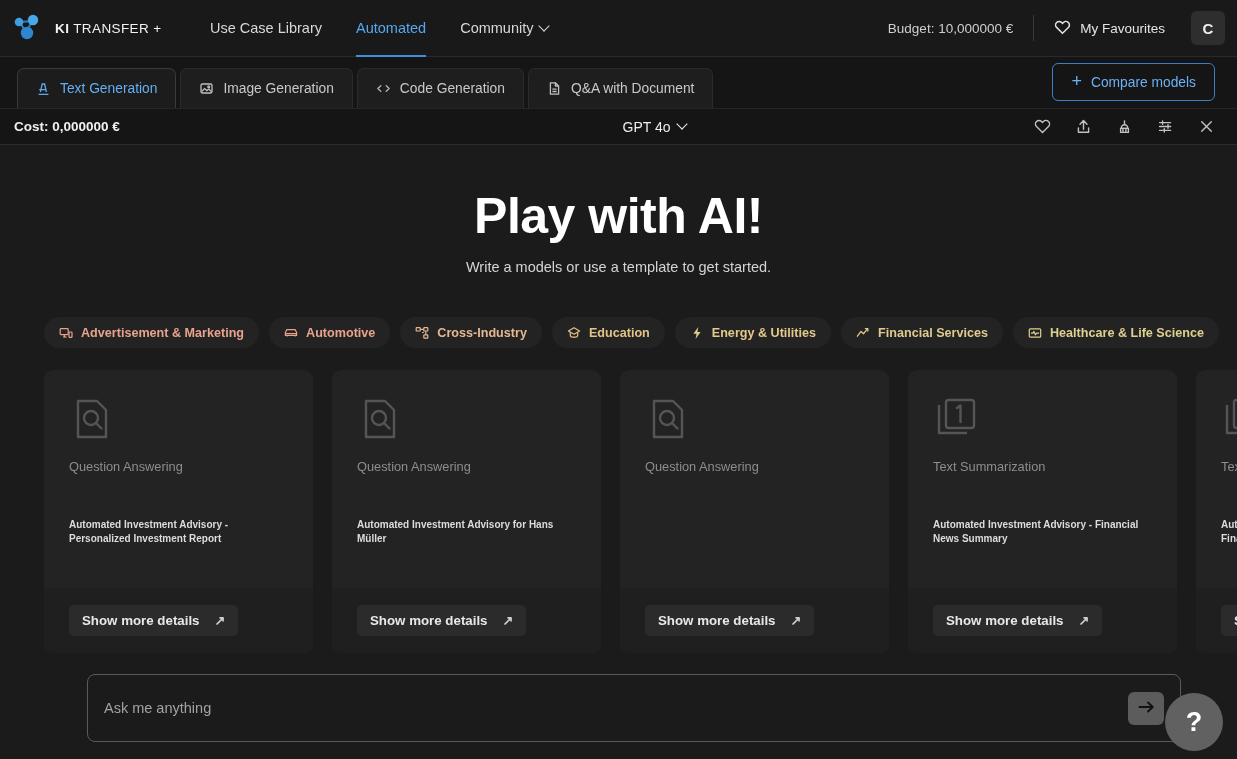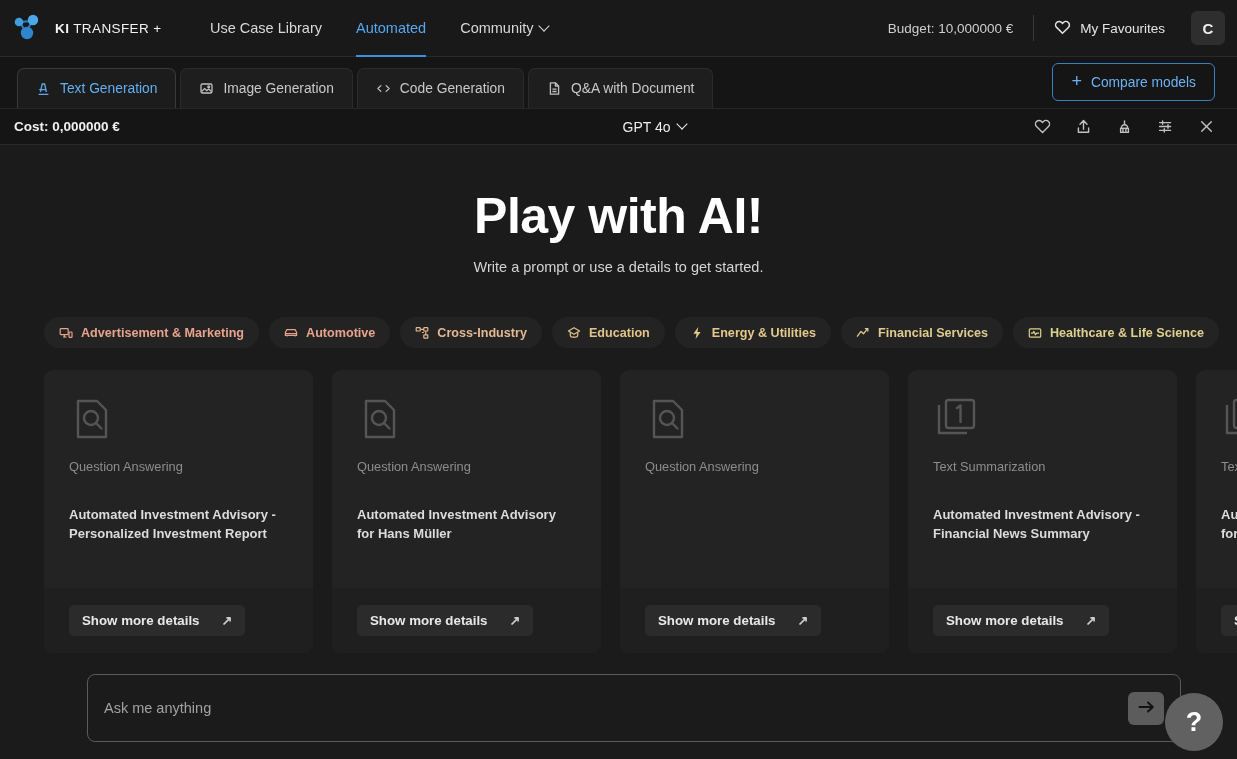--- a/index.html
+++ b/index.html
@@ -146,31 +146,31 @@
   .card {
     width: 269px; flex: none;
     background: #232323; border-radius: 9px;
     display: flex; flex-direction: column;
     height: 283px; overflow: hidden; cursor: pointer;
   }
   .card-body { padding: 26px 25px 0 25px; flex: 1; }
   .card-ico { width: 46px; height: 46px; color: #555; }
   .card-kind { margin-top: 13px; font-size: 12.8px; color: #8d8d8d; }
   .card-title {
-    margin-top: 32px; font-size: 13px; font-weight: 700;
+    margin-top: 44px; font-size: 10px; font-weight: 700;
     color: #dcdcdc; line-height: 1.43;
   }
   .card-foot {
     background: #1f1f1f; padding: 14px 25px; height: 65px;
     display: flex; align-items: center;
   }
   .more-btn {
     background: #2b2b2b; border-radius: 5px; border: none;
     color: #e8e8e8; font-size: 13.3px; font-weight: 600;
-    padding: 8px 13px; display: flex; align-items: center; gap: 22px;
+    padding: 8px 13px; display: flex; align-items: center; gap: 15px;
     cursor: pointer; font-family: inherit;
   }
   .arrow-ne { font-size: 13px; color: #cfcfcf; }
 
   
   .promptwrap { position: absolute; left: 44px; right: 56px; bottom: 17px; padding-left: 43px; }
   .prompt {
     height: 68px; border: 1px solid #5a5a5a; border-radius: 8px;
     background: #1b1b1b; display: flex; align-items: center;
     padding: 0 16px; position: relative;
@@ -325,21 +325,21 @@
         <path d="M3.7 3.7 13.3 13.3M13.3 3.7 3.7 13.3"></path>
       </svg>
     </span>
   </div>
 </div>
 
 <div class="main">
 
   <div class="hero">
     <h1>Play with AI!</h1>
-    <p>Write a prompt or use a details to get started.</p>
+    <p>Write a models or use a template to get started.</p>
   </div>
 
   <div class="chips">
     <div class="chip" style="color: rgb(232, 163, 140);">
       <span class="cicon">
         <svg width="14" height="14" viewBox="0 0 14 14" fill="none" stroke="#e8a38c" stroke-width="1.2" stroke-linejoin="round">
           <rect x="1.2" y="2.6" width="8" height="6" rx=".8"></rect>
           <path d="M4.2 11h3.2"></path>
             <path d="M5.3 8.6V11"></path>
           <rect x="10" y="6" width="3" height="5.4" rx=".7"></rect>

